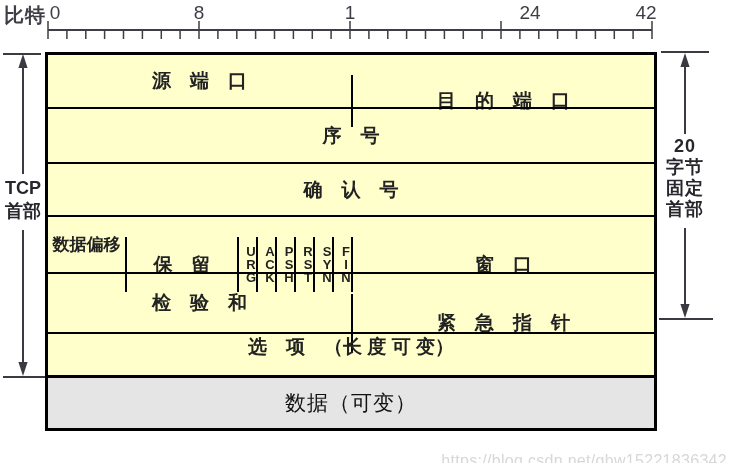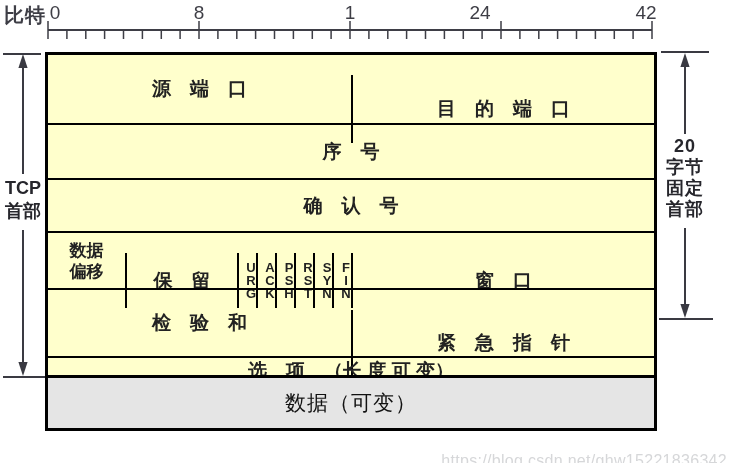--- a/index.html
+++ b/index.html
@@ -28,34 +28,34 @@
   .tcp-table {
     position: absolute; left: 45px; top: 52px;
     width: 612px; height: 326px;
     border: 3px solid #000;
     background: #FFFFCC;
     display: flex; flex-direction: column;
     color: #222222;
   }
   .trow { display: flex; width: 100%; flex: none; }
   .trow + .trow { border-top: 2px solid #000; }
-  .r1 { height: 68px; }
+  .r1 { height: 52px; }
   .r2 { height: 55px; align-items: flex-end; }
   .r3 { height: 53px; }
   .r4 { height: 57px; }
-  .r5 { height: 68px; font-family: Liberation Serif, serif; }
+  .r5 { height: 60px; font-family: Liberation Serif, serif; }
   .r6 { height: 51px; flex-direction: column; }
   .cell {
     display: flex; align-items: center; justify-content: center;
     font-size: 19px; font-weight: 600; height: 100%;
   }
   .cell + .cell { border-left: 2px solid #000; margin-top: 20px; }
   .half { width: 50%; }
   .grow { flex: 1 1 auto; }
-  .offset-cell { width: 77px; flex-direction: column; font-size: 17px; line-height: 21px; }
+  .offset-cell { width: 77px; flex-direction: row; font-size: 17px; line-height: 21px; }
   .reserved-cell { width: 112px; }
   .flag-cell { width: 19px; font-size: 13px; font-weight: 700; justify-content: flex-end; }
   .flag-cell span {
     display: block; width: 10px; text-align: center;
     word-break: break-all; line-height: 13px;
   }
   .padding-cell { width: 155px; }
 
   
   .data-box {
@@ -87,21 +87,21 @@
 </style>
 </head>
 <body>
 
 <div class="canvas">
 
   <div class="bits-caption">比特</div>
   <span class="ruler-label" style="left:55px">0</span>
   <span class="ruler-label" style="left:199px">8</span>
   <span class="ruler-label" style="left:350px">1</span>
-  <span class="ruler-label" style="left:480px">24</span>
+  <span class="ruler-label" style="left:530px">24</span>
   <span class="ruler-label" style="left:646px">42</span>
 
   <svg class="overlay-svg" viewBox="0 0 730 463">
     <path d="M48 30 H652" stroke="#3E3E46" stroke-width="1.8" fill="none"></path>
     <path id="ruler-ticks" d="M48.0 21V39M66.9 30V39M85.8 30V39M104.6 30V39M123.5 30V39M142.4 30V39M161.3 30V39M180.1 30V39M199.0 21V39M217.9 30V39M236.8 30V39M255.6 30V39M274.5 30V39M293.4 30V39M312.3 30V39M331.1 30V39M350.0 21V39M368.9 30V39M387.8 30V39M406.6 30V39M425.5 30V39M444.4 30V39M463.3 30V39M482.1 30V39M501.0 21V39M519.9 30V39M538.8 30V39M557.6 30V39M576.5 30V39M595.4 30V39M614.3 30V39M633.1 30V39M652.0 21V39" stroke="#3E3E46" stroke-width="1.5" fill="none"></path>
 
     <g stroke="#3A3A42" stroke-width="2">
       <line x1="3" y1="54" x2="41" y2="54"></line>
       <line x1="3" y1="377" x2="46" y2="377"></line>
       <line x1="23" y1="58" x2="23" y2="174"></line>

